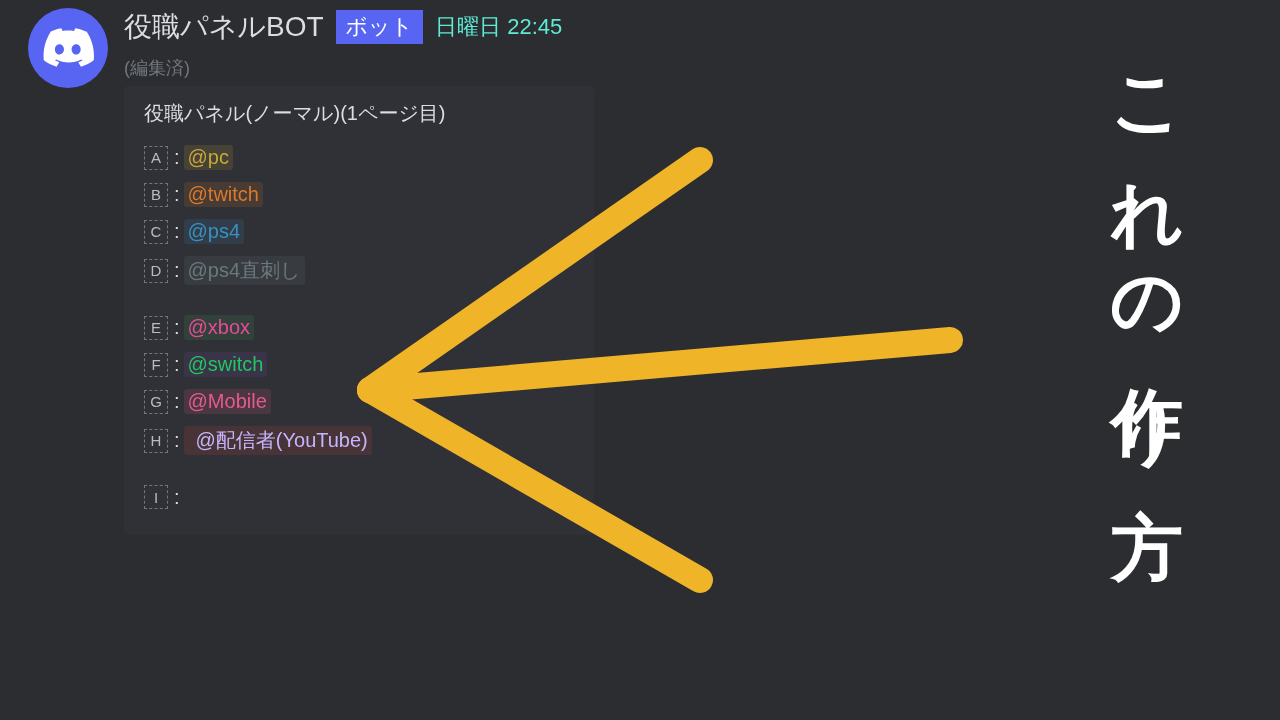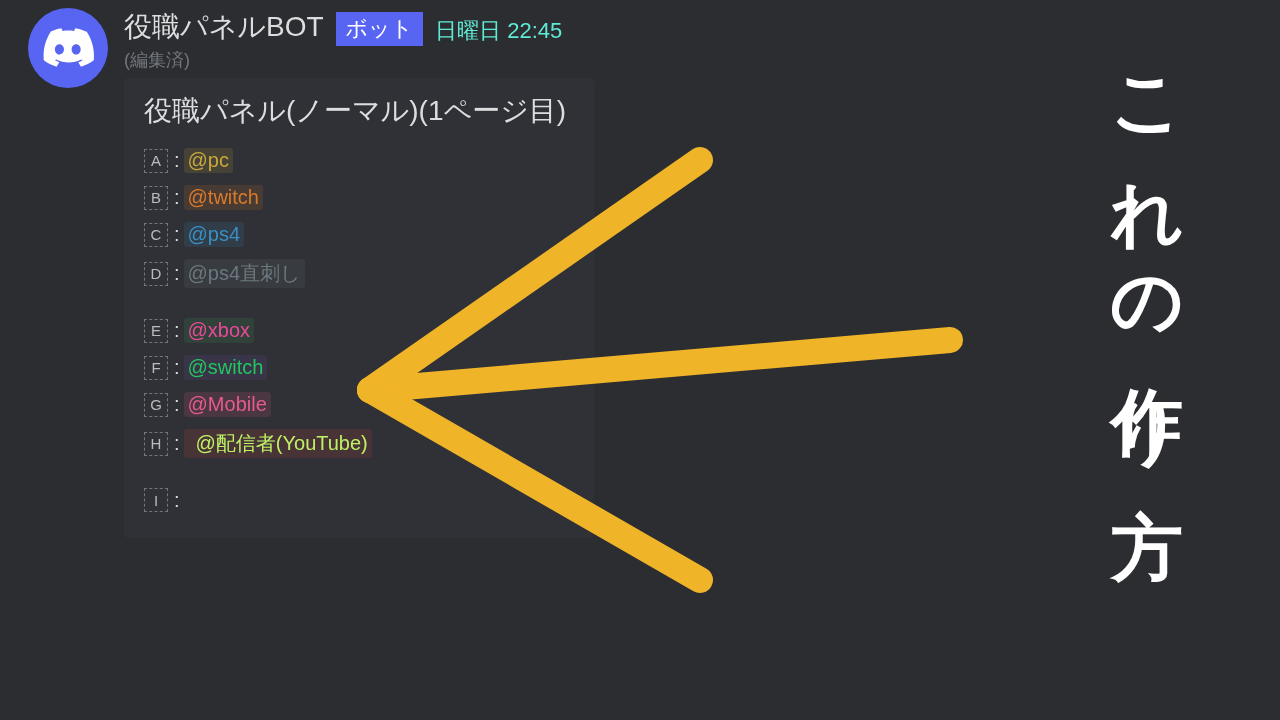--- a/index.html
+++ b/index.html
@@ -36,23 +36,23 @@
       width: 52px;
       height: 40px;
       fill: white;
     }
     .message-content {
       display: flex;
       flex-direction: column;
     }
     .message-header {
       display: flex;
-      align-items: flex-end;
+      align-items: center;
       gap: 12px;
-      margin-bottom: 2px;
+      margin-bottom: 10px;
     }
     .username {
       color: #dcddde;
       font-size: 28px;
       font-weight: 500;
     }
     .bot-badge {
       background: #5865f2;
       color: white;
       padding: 2px 10px;
@@ -70,21 +70,21 @@
       margin-bottom: 6px;
     }
     .embed {
       background: #2f3136;
       padding: 14px 20px;
       min-width: 470px;
       border-radius: 4px;
     }
     .embed-title {
       color: #dcddde;
-      font-size: 28px;
+      font-size: 20px;
       margin-bottom: 18px;
       font-weight: 400;
     }
     .role-item {
       display: flex;
       align-items: center;
       margin-bottom: 12px;
       gap: 4px;
     }
     .letter-icon {
@@ -181,21 +181,21 @@
             <span class="role-mention" style="color: #22c55e; background: rgba(123, 77, 179, 0.15);">@switch</span>
           </div>
           <div class="role-item">
             <span class="letter-icon">G</span>
             <span class="colon">:</span>
             <span class="role-mention" style="color: rgb(229, 91, 142); background: rgba(229, 91, 142, 0.15);">@Mobile</span>
           </div>
           <div class="role-item">
             <span class="letter-icon">H</span>
             <span class="colon">:</span>
-            <span class="role-mention" style="color: #bef264; background: rgba(217, 69, 69, 0.15); padding-left: 12px;">@配信者(YouTube)</span>
+            <span class="role-mention" style="color: #c4b5fd; background: rgba(217, 69, 69, 0.15); padding-left: 12px;">@配信者(YouTube)</span>
           </div>
           <div class="spacer"></div>
           <div class="role-item">
             <span class="letter-icon">I</span>
             <span class="colon">:</span>
           </div>
         </div>
     </div>
   </div>
 </div>

